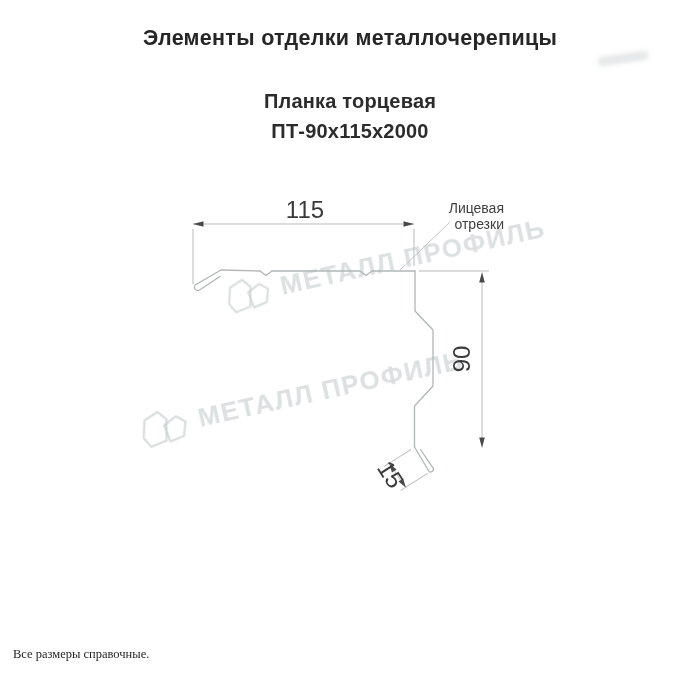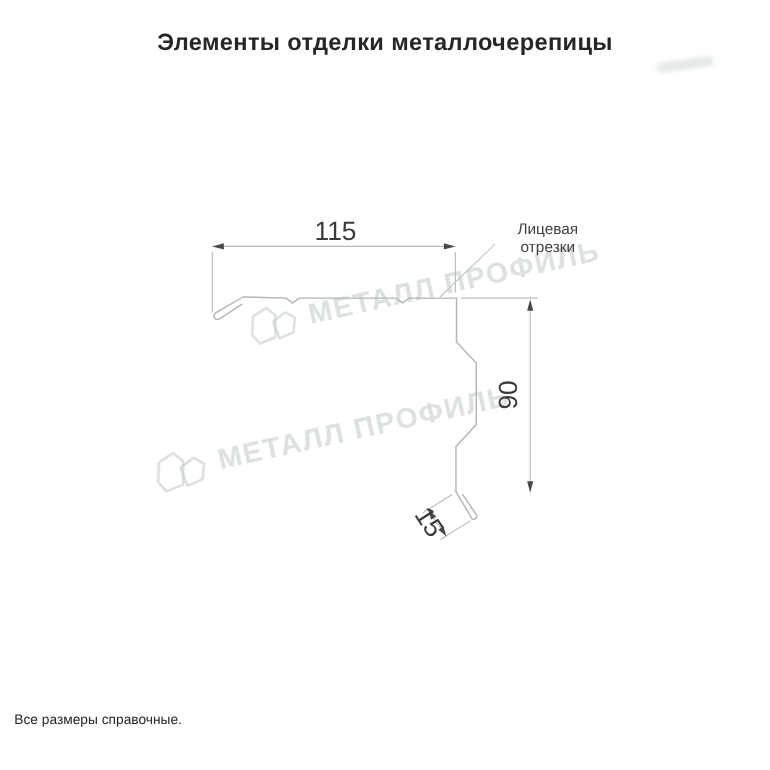--- a/index.html
+++ b/index.html
@@ -11,26 +11,26 @@
   .abs{position:absolute;}
   .page-title{
     left:0;top:26px;width:700px;text-align:center;
     font-size:21.5px;font-weight:bold;color:#262626;letter-spacing:.3px;
   }
   .product-block{
     left:0;top:86px;width:700px;text-align:center;
     font-size:20px;font-weight:bold;color:#2b2b2b;line-height:30px;letter-spacing:.2px;
   }
   .face-label{
-    left:460px;top:201px;width:76px;text-align:center;
+    left:428px;top:201px;width:76px;text-align:right;
     font-size:14px;line-height:15.5px;color:#3f3f3f;
   }
   .footer-notes{
     left:13px;top:646px;width:560px;
-    font-size:12.5px;line-height:16.5px;color:#262626;
+    font-size:12.5px;line-height:16.5px;color:#262626;font-family:Liberation Serif, serif;
   }
   .watermark{
     display:flex;align-items:center;gap:6px;
     transform:rotate(-12.5deg);transform-origin:0 50%;
     pointer-events:none;white-space:nowrap;
   }
   .watermark .wm-text{
     font-size:26px;font-weight:bold;letter-spacing:1.5px;
     color:rgba(198,205,205,.62);filter:blur(.5px);
   }
@@ -62,20 +62,22 @@
       <path d="M7,34 L12,15 L28,9 L36,19 L31,42 L13,45 Z"></path>
       <path d="M32,25 L47,18 L56,26 L51,41 L35,44 Z"></path>
     </g>
   </svg>
   <span class="wm-text">МЕТАЛЛ ПРОФИЛЬ</span>
 </div>
 <div class="abs wm-smudge"></div>
 
 <div class="abs page-title">Элементы отделки металлочерепицы</div>
 <div class="abs product-block">
+  <div>Планка торцевая</div>
+  <div>ПТ-90х115х2000</div>
 </div>
 
 <svg class="abs diagram" width="700" height="700" viewBox="0 0 700 700">
 
   <g fill="none" stroke="#b0b6b6" stroke-width="1.3" stroke-linejoin="round" stroke-linecap="round">
 
     <path d="M415,271 L372,271 L366,275.5 L360,271 L272,271 L266,275.5 L260,271 L221,270
              L196,284.5 A3.2,3.2 0 0 0 199.5,290 L220,276.5"></path>
 
     <path d="M415,271 L415,311 L433,330 L433,386 L414.5,406 L414.5,447"></path>

